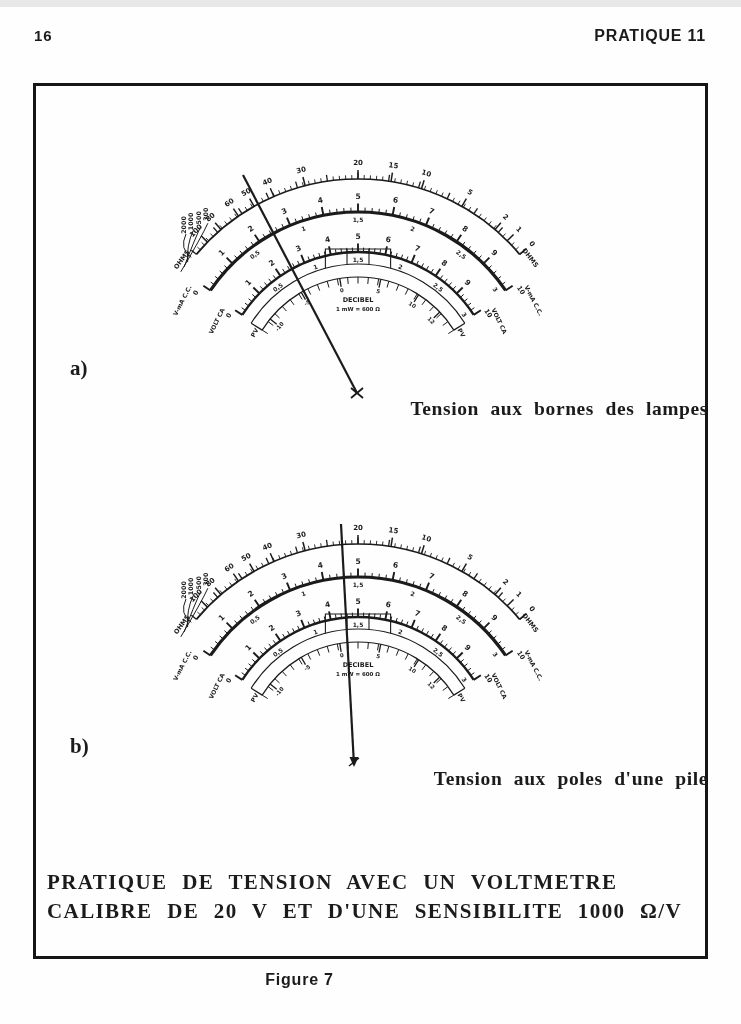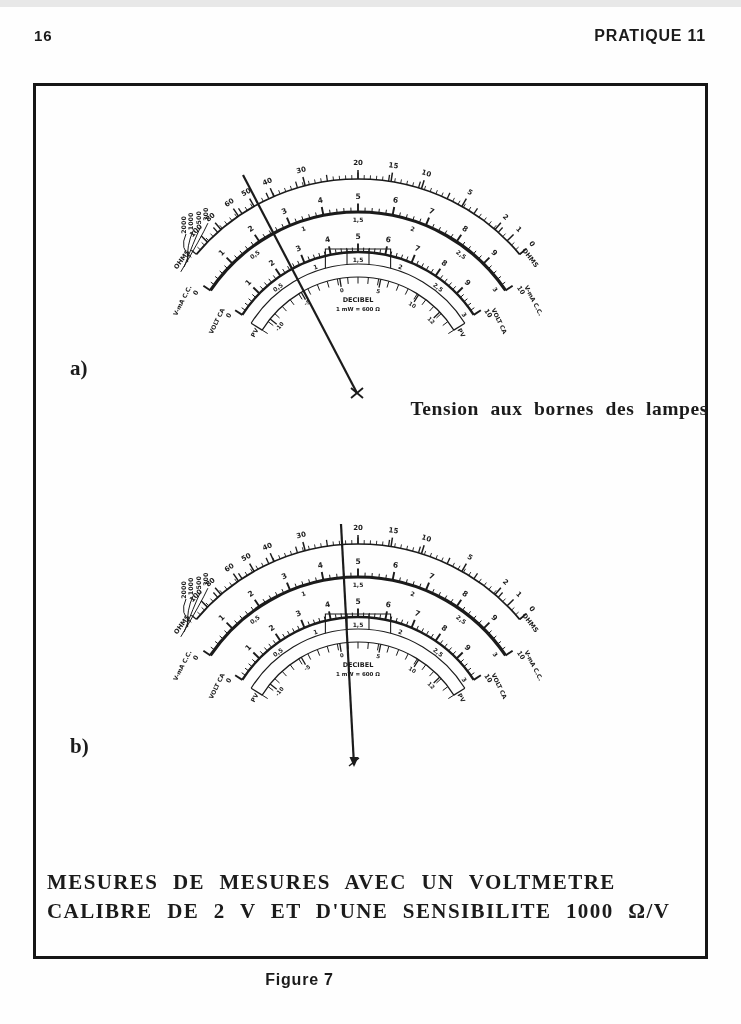--- a/index.html
+++ b/index.html
@@ -658,21 +658,22 @@
           <path d="M354,760 L349.5,750 L358.5,750 Z" fill="#1b1b1b"></path>
           <line x1="349" y1="759" x2="359" y2="751" stroke="#1b1b1b" stroke-width="1.4"></line>
         </g>
       </g>
     </svg>
 
   <div class="dial-letter a">a)</div>
   <div class="dial-caption a">Tension aux bornes des lampes</div>
 
   <div class="dial-letter b">b)</div>
+  <div class="dial-caption b">Tension aux poles d'une pile</div>
 
   <div class="footer-box-text">
-    <div>MESURES DE MESURES AVEC UN VOLTMETRE</div>
-    <div>CALIBRE DE 2 V ET D'UNE SENSIBILITE 1000 Ω/V</div>
+    <div>PRATIQUE DE TENSION AVEC UN VOLTMETRE</div>
+    <div>CALIBRE DE 20 V ET D'UNE SENSIBILITE 1000 Ω/V</div>
   </div>
 
   <div class="figure-caption">Figure 7</div>
 
 </div>
 
 </body></html>

